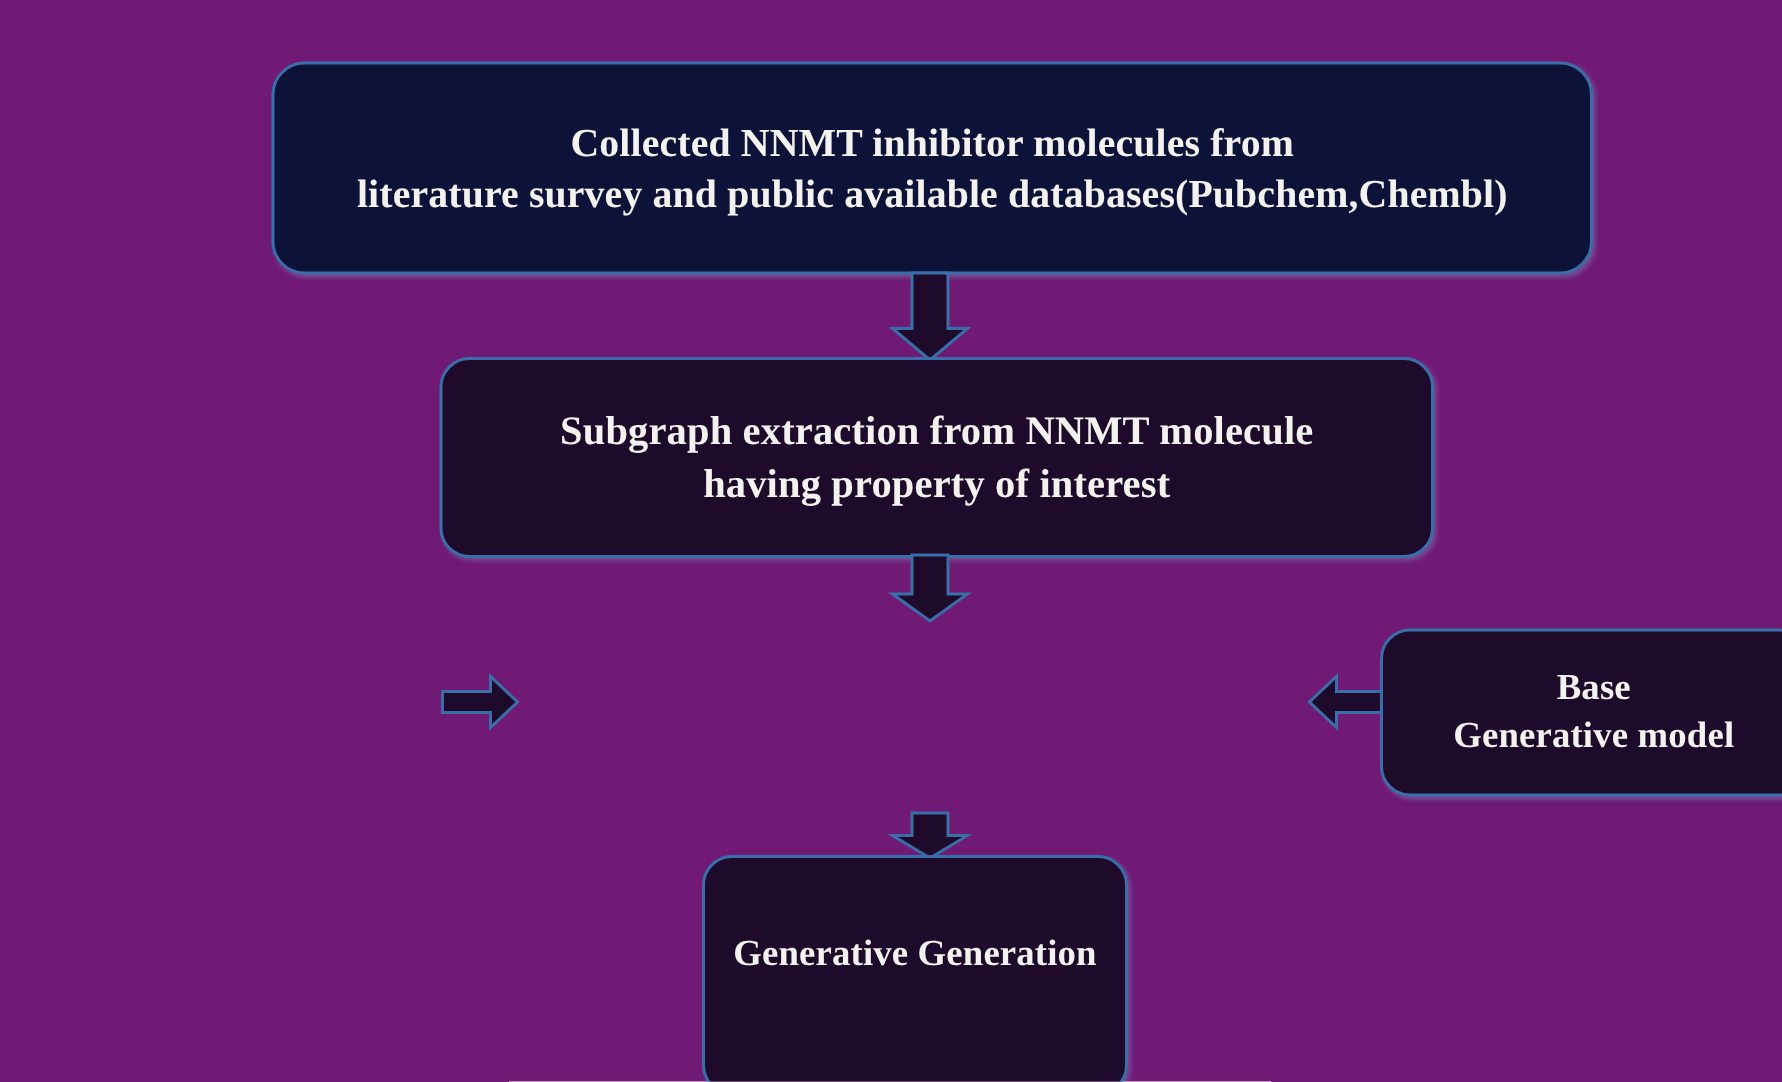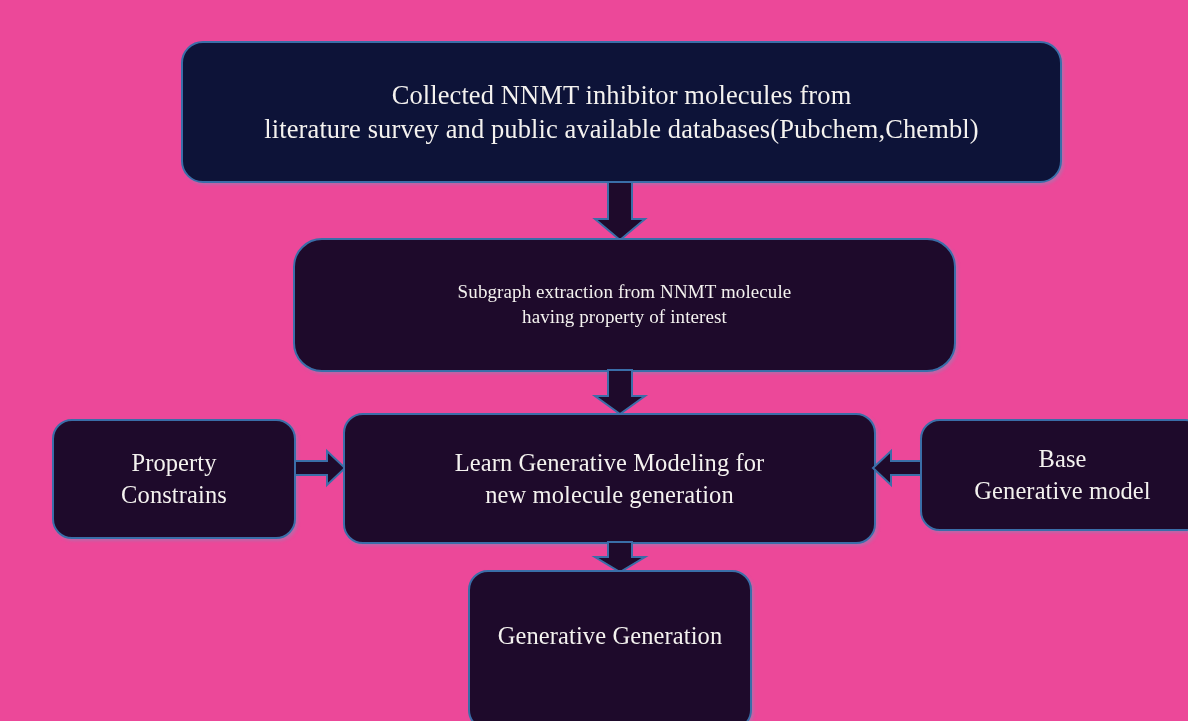--- a/index.html
+++ b/index.html
@@ -12,21 +12,22 @@
     width: 1188px;
     height: 721px;
     overflow: hidden;
     font-family: "Liberation Serif", "DejaVu Serif", serif;
     -webkit-font-smoothing: antialiased;
   }
   #canvas {
     position: relative;
     width: 1188px;
     height: 721px;
-    background: #ec4899;
+    background: #701a75;
+    font-weight: bold;
   }
 
   
   .node {
     position: absolute;
     box-sizing: border-box;
     border: 2px solid #3a6ea8;
     border-radius: 20px;
     display: flex;
     align-items: center;
@@ -49,22 +50,21 @@
   
   #node-collect {
     left: 181px;  top: 41px;
     width: 881px; height: 142px;
     font-size: 26.5px;
     border-radius: 22px;
   }
   #node-subgraph {
     left: 293px;  top: 238px;
     width: 663px; height: 134px;
-    font-size: 19px;
-    border-radius: 29px;
+    font-size: 27px;
   }
   #node-learn {
     left: 343px;  top: 413px;
     width: 533px; height: 131px;
     font-size: 24.5px;
   }
   #node-property {
     left: 52px;   top: 419px;
     width: 244px; height: 120px;
     font-size: 24.5px;
@@ -117,33 +117,25 @@
 
   <div class="node purple" id="node-subgraph">
     <span class="node-text">Subgraph extraction from NNMT molecule
 having property of interest</span>
   </div>
 
   <svg class="arrow" id="arrow-subgraph-to-learn" viewBox="0 0 52 46" preserveAspectRatio="none">
     <polygon class="shape" points="14,1 38,1 38,27 51,27 26,45 1,27 14,27"></polygon>
   </svg>
 
-  <div class="node purple" id="node-property">
-    <span class="node-text">Property
-Constrains</span>
-  </div>
 
   <svg class="arrow" id="arrow-property-to-learn" viewBox="0 0 52 36" preserveAspectRatio="none">
     <polygon class="shape" points="1,11 33,11 33,1 51,18 33,35 33,25 1,25"></polygon>
   </svg>
 
-  <div class="node purple" id="node-learn">
-    <span class="node-text">Learn Generative Modeling for
-new molecule generation</span>
-  </div>
 
   <svg class="arrow" id="arrow-base-to-learn" viewBox="0 0 52 36" preserveAspectRatio="none">
     <polygon class="shape" points="51,11 19,11 19,1 1,18 19,35 19,25 51,25"></polygon>
   </svg>
 
   <div class="node purple" id="node-base">
     <span class="node-text">Base
 Generative model</span>
   </div>
 

